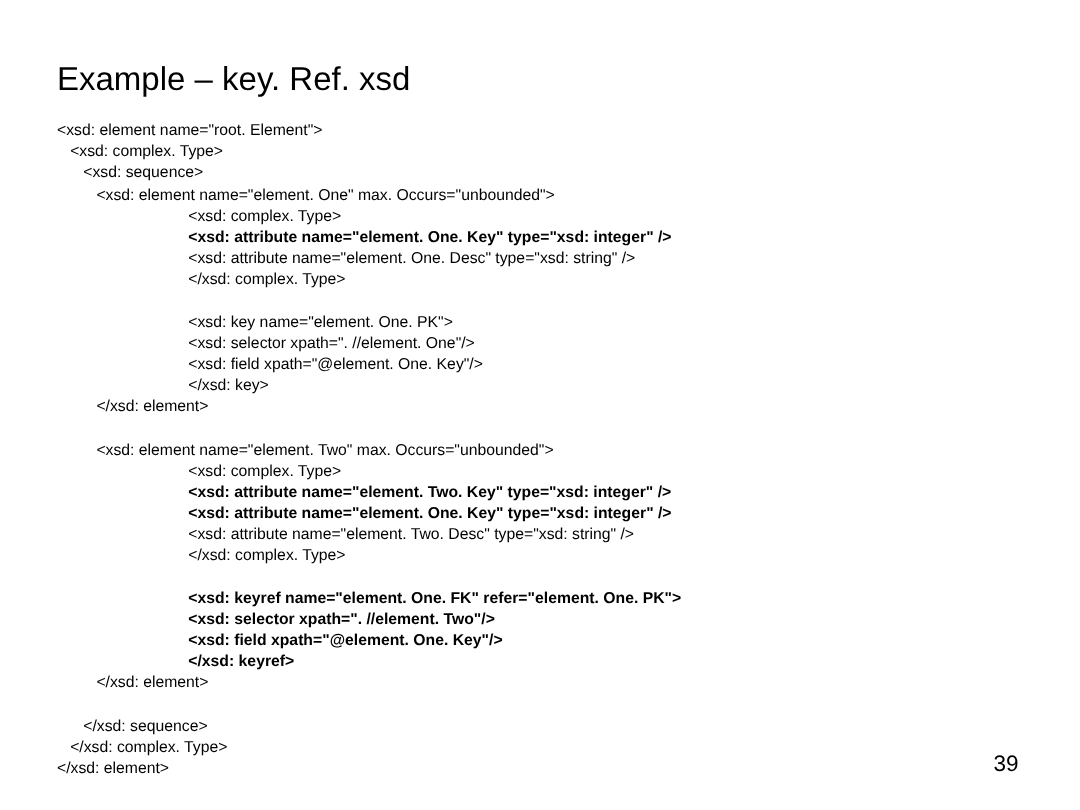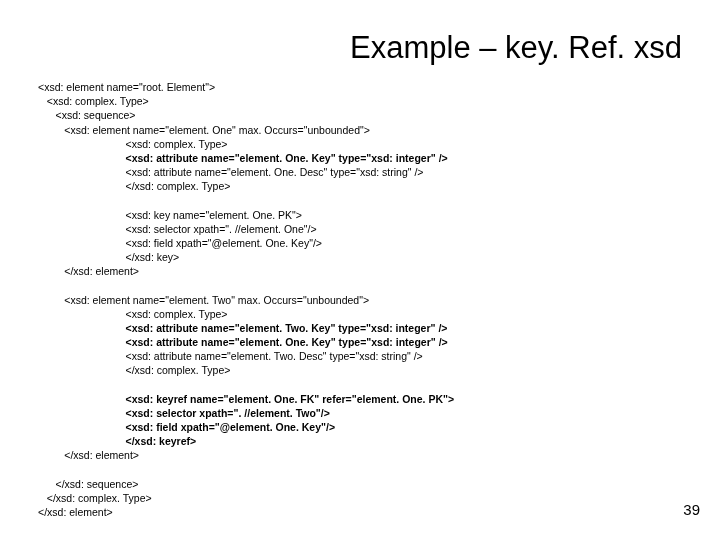--- a/index.html
+++ b/index.html
@@ -11,35 +11,35 @@
     font-family: Arial, Helvetica, sans-serif;
     color: #000;
     position: relative;
     overflow: hidden;
   }
   .slide {
     padding: 18px 38px 0 38px;
     box-sizing: border-box;
   }
   .title {
-    font-size: 31px;
-    text-align: right;
-    margin: 12px 0 14px 0;
+    font-size: 22px;
+    text-align: left;
+    margin: 22px 0 14px 0;
     font-weight: 400;
   }
   .code {
     font-size: 10.5px;
     line-height: 1.35;
     white-space: pre;
     font-family: Arial, Helvetica, sans-serif;
   }
   .b { font-weight: 700; }
   .pagenum {
     position: absolute;
-    right: 20px;
+    right: 41px;
     bottom: 22px;
     font-size: 15px;
   }
 </style>
 </head>
 <body>
 
 <div class="slide">
   <div class="title">Example – key. Ref. xsd</div>
   <div class="code" id="code-block"><div>&lt;xsd: element name="root. Element"&gt;</div><div>   &lt;xsd: complex. Type&gt;</div><div>      &lt;xsd: sequence&gt;</div><div>         &lt;xsd: element name="element. One" max. Occurs="unbounded"&gt;</div><div>                              &lt;xsd: complex. Type&gt;</div><div class="b">                              &lt;xsd: attribute name="element. One. Key" type="xsd: integer" /&gt;</div><div>                              &lt;xsd: attribute name="element. One. Desc" type="xsd: string" /&gt;</div><div>                              &lt;/xsd: complex. Type&gt;</div><div>&nbsp;</div><div>                              &lt;xsd: key name="element. One. PK"&gt;</div><div>                              &lt;xsd: selector xpath=". //element. One"/&gt;</div><div>                              &lt;xsd: field xpath="@element. One. Key"/&gt;</div><div>                              &lt;/xsd: key&gt;</div><div>         &lt;/xsd: element&gt;</div><div>&nbsp;</div><div>         &lt;xsd: element name="element. Two" max. Occurs="unbounded"&gt;</div><div>                              &lt;xsd: complex. Type&gt;</div><div class="b">                              &lt;xsd: attribute name="element. Two. Key" type="xsd: integer" /&gt;</div><div class="b">                              &lt;xsd: attribute name="element. One. Key" type="xsd: integer" /&gt;</div><div>                              &lt;xsd: attribute name="element. Two. Desc" type="xsd: string" /&gt;</div><div>                              &lt;/xsd: complex. Type&gt;</div><div>&nbsp;</div><div class="b">                              &lt;xsd: keyref name="element. One. FK" refer="element. One. PK"&gt;</div><div class="b">                              &lt;xsd: selector xpath=". //element. Two"/&gt;</div><div class="b">                              &lt;xsd: field xpath="@element. One. Key"/&gt;</div><div class="b">                              &lt;/xsd: keyref&gt;</div><div>         &lt;/xsd: element&gt;</div><div>&nbsp;</div><div>      &lt;/xsd: sequence&gt;</div><div>   &lt;/xsd: complex. Type&gt;</div><div>&lt;/xsd: element&gt;</div></div>

